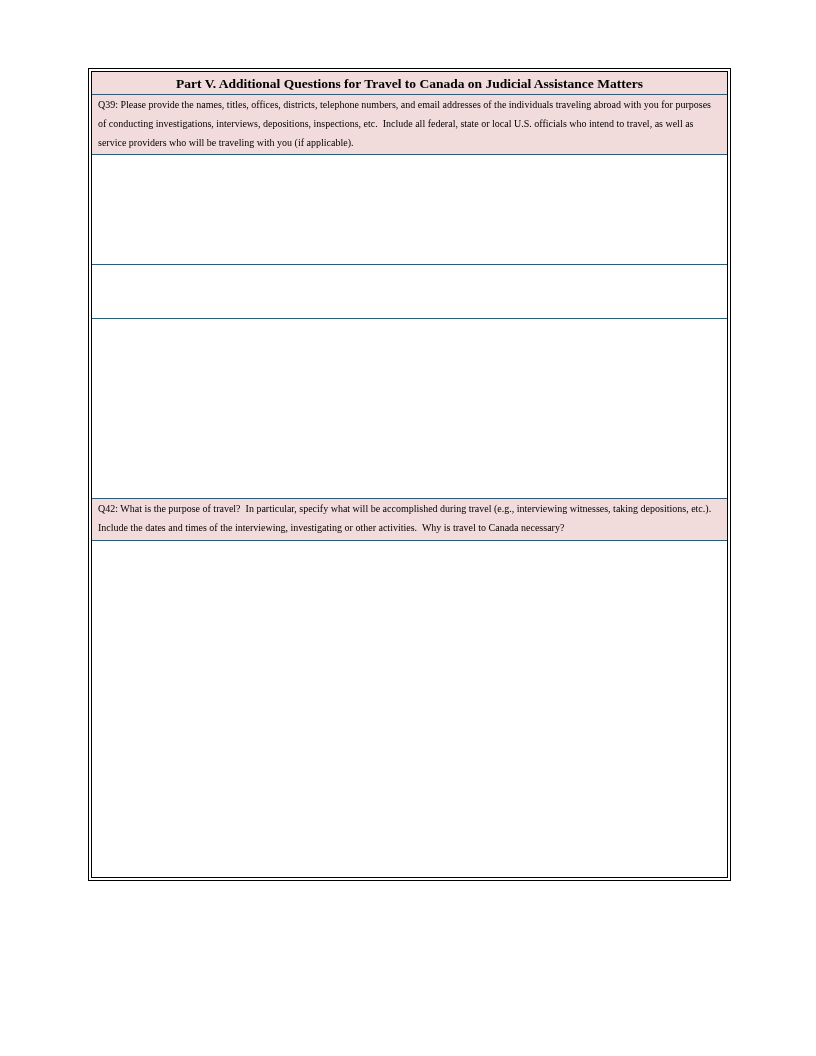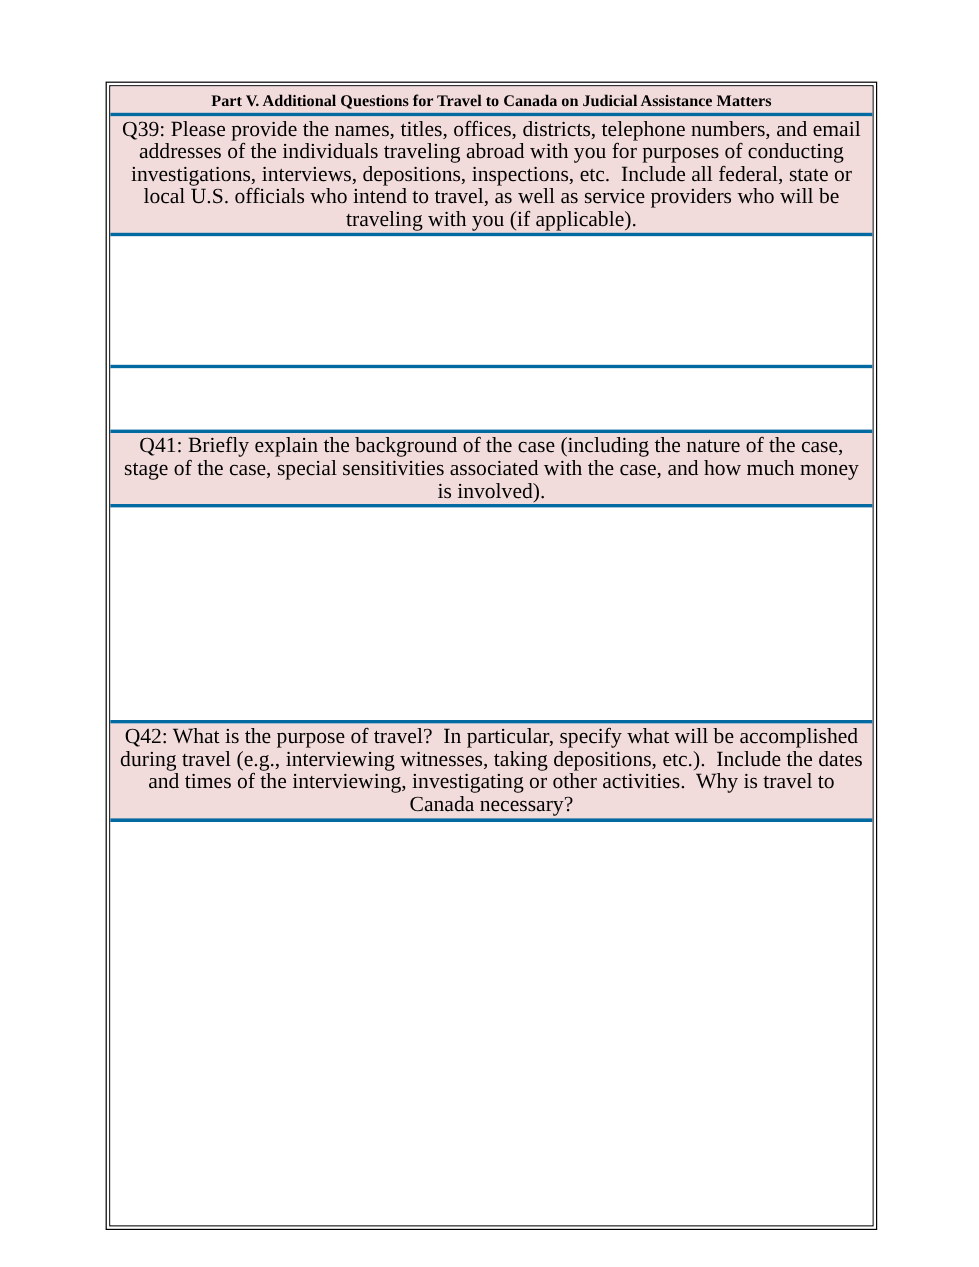--- a/index.html
+++ b/index.html
@@ -24,42 +24,41 @@
     width: 637px;
     border: 1px solid #000000;
     padding: 2px;
     background: #ffffff;
     box-sizing: content-box;
   }
   .doc-table-inner {
     border: 1px solid #000000;
   }
   .row {
-    border-bottom: 3px solid #0369a1;
+    border-bottom: 1px solid #0369a1;
     box-sizing: border-box;
   }
   .row:last-child {
     border-bottom: none;
   }
   .part-title {
     background: #f2dbdb;
     font-weight: bold;
     text-align: center;
     font-size: 13.5px;
     line-height: 19px;
     padding: 2px 5px 1px 5px;
     white-space: pre-wrap;
   }
   .q-header {
     background: #f2dbdb;
-    font-size: 18px;
+    font-size: 10px;
     line-height: 18.8px;
     padding: 1px 6px 2px 6px;
     white-space: pre-wrap;
-    text-align: center;
   }
   .answer {
     background: #ffffff;
     font-size: 13.5px;
     line-height: 18.8px;
     padding: 1px 6px;
     white-space: pre-wrap;
     cursor: text;
   }
   .answer.h110 { height: 110px; }
@@ -74,21 +73,20 @@
   <div class="doc-table">
     <div class="doc-table-inner">
 
       <div class="row part-title">Part V. Additional Questions for Travel to Canada on Judicial Assistance Matters</div>
 
       <div class="row q-header">Q39: Please provide the names, titles, offices, districts, telephone numbers, and email addresses of the individuals traveling abroad with you for purposes of conducting investigations, interviews, depositions, inspections, etc.  Include all federal, state or local U.S. officials who intend to travel, as well as service providers who will be traveling with you (if applicable).</div>
       <div class="row answer h110"></div>
 
       <div class="row answer h54"></div>
 
-      <div class="row q-header">Q41: Briefly explain the background of the case (including the nature of the case, stage of the case, special sensitivities associated with the case, and how much money is involved).</div>
       <div class="row answer h180"></div>
 
       <div class="row q-header">Q42: What is the purpose of travel?  In particular, specify what will be accomplished during travel (e.g., interviewing witnesses, taking depositions, etc.).  Include the dates and times of the interviewing, investigating or other activities.  Why is travel to Canada necessary?</div>
       <div class="row answer h336"></div>
 
     </div>
   </div>
 </div>
 
 </body></html>

